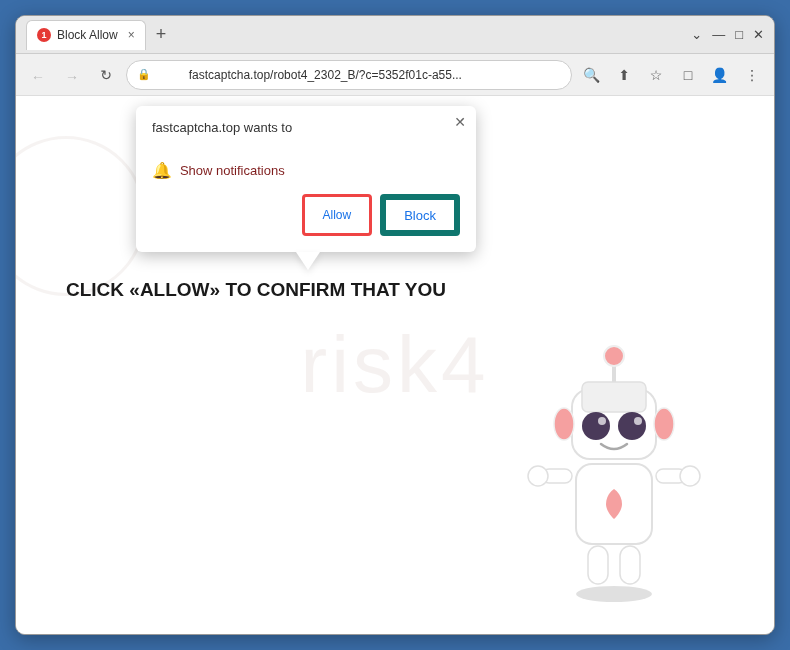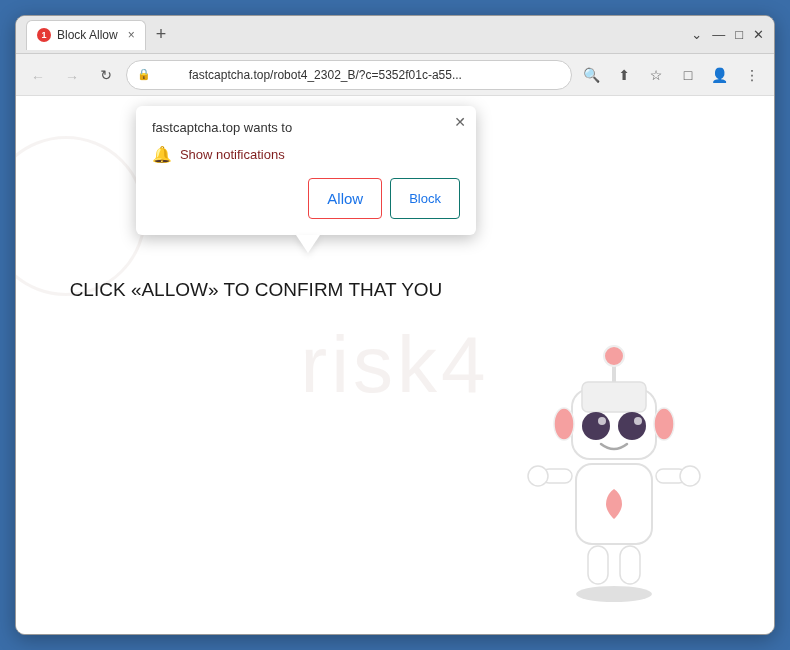--- a/index.html
+++ b/index.html
@@ -190,21 +190,21 @@
       pointer-events: none;
       letter-spacing: 4px;
     }
 
     
     .captcha-text {
       position: absolute;
       top: 180px;
       left: 50px;
       font-size: 19px;
-      font-weight: normal;
+      font-weight: bold;
       color: #1a1a1a;
       text-align: center;
       width: 380px;
       line-height: 1.5;
       z-index: 1;
     }
 
     
     .robot-container {
       position: absolute;
@@ -232,21 +232,21 @@
       top: 8px;
       right: 10px;
       font-size: 14px;
       color: #666;
       cursor: pointer;
     }
 
     .popup-title {
       font-size: 13px;
       color: #333;
-      margin-bottom: 10px;
+      margin-bottom: 26px;
     }
 
     .popup-notification-row {
       display: flex;
       align-items: center;
       gap: 8px;
       margin-bottom: 14px;
     }
 
     .bell-icon {
@@ -260,31 +260,31 @@
     }
 
     .popup-buttons {
       display: flex;
       gap: 8px;
       justify-content: flex-end;
     }
 
     .btn-allow {
       padding: 11px 18px;
-      border: 1px solid #ef4444;
+      border: 3px solid #ef4444;
       background: #fff;
       color: #1a73e8;
       border-radius: 4px;
-      font-size: 15px;
+      font-size: 12px;
       cursor: pointer;
     }
 
     .btn-block {
       padding: 5px 18px;
-      border: 1px solid #0f766e;
+      border: 6px solid #0f766e;
       background: #fff;
       color: #1a73e8;
       border-radius: 4px;
       font-size: 13px;
       cursor: pointer;
     }
 
     
     .popup-tail {
       position: absolute;

